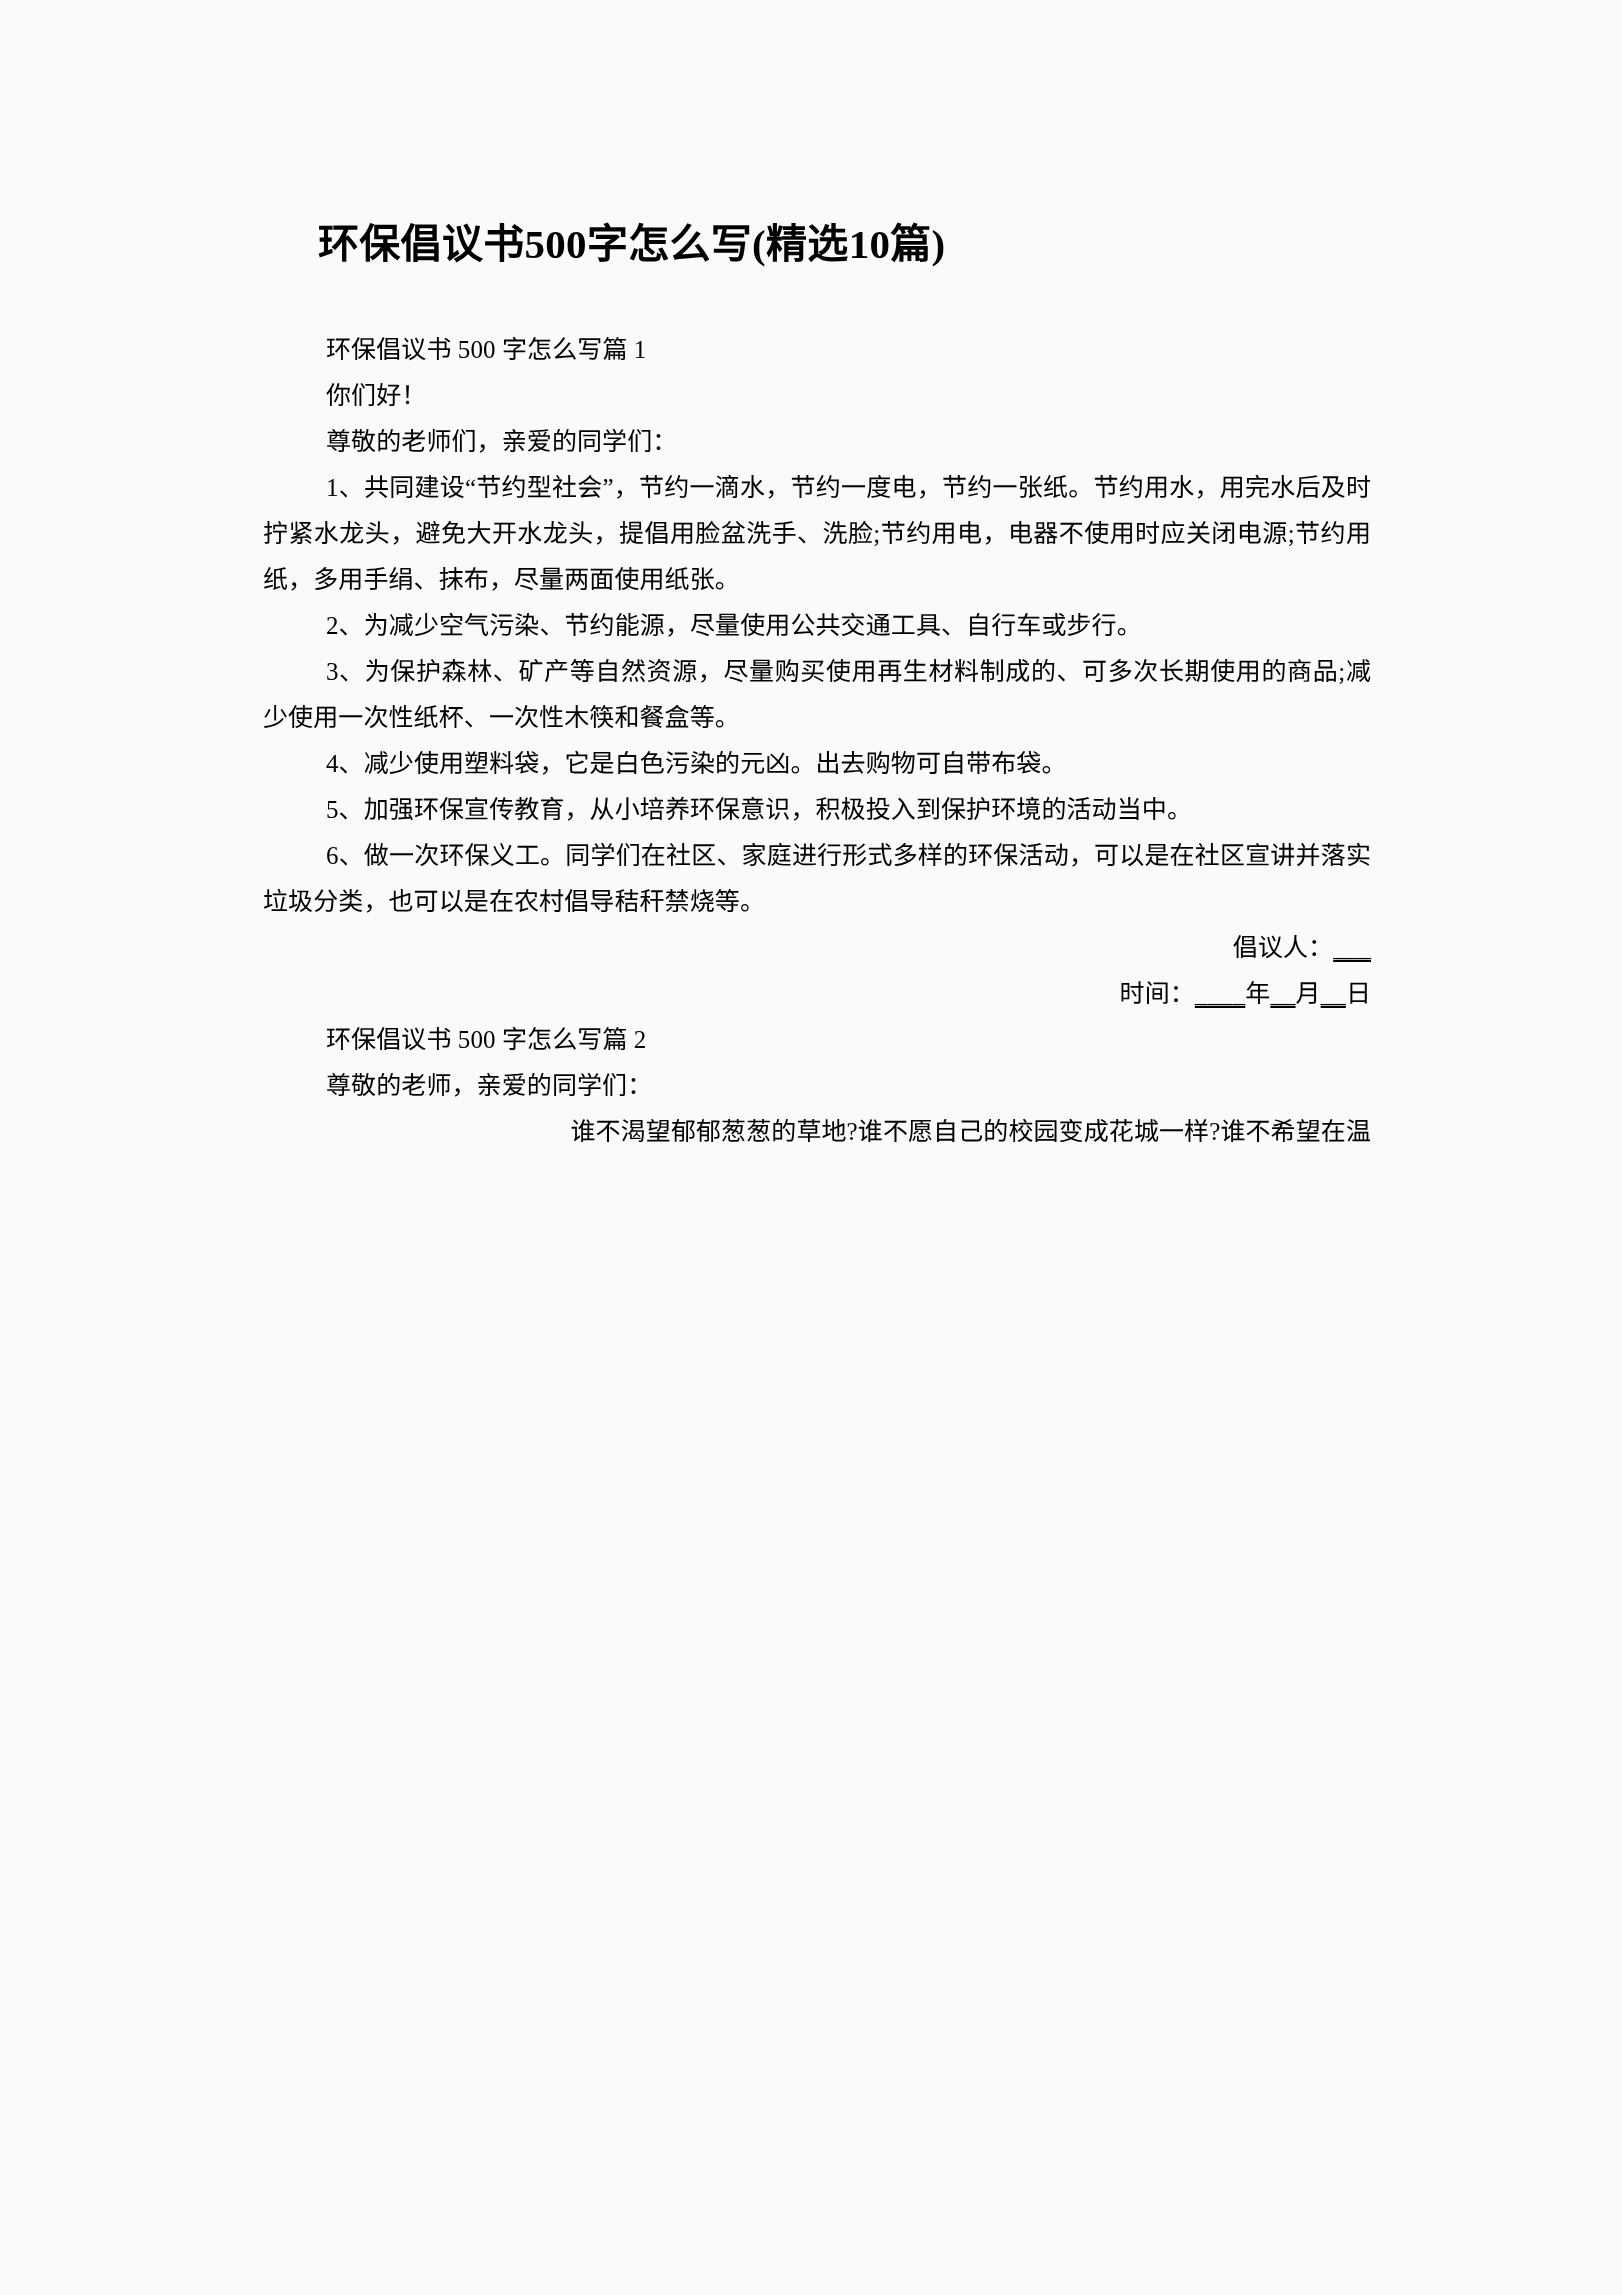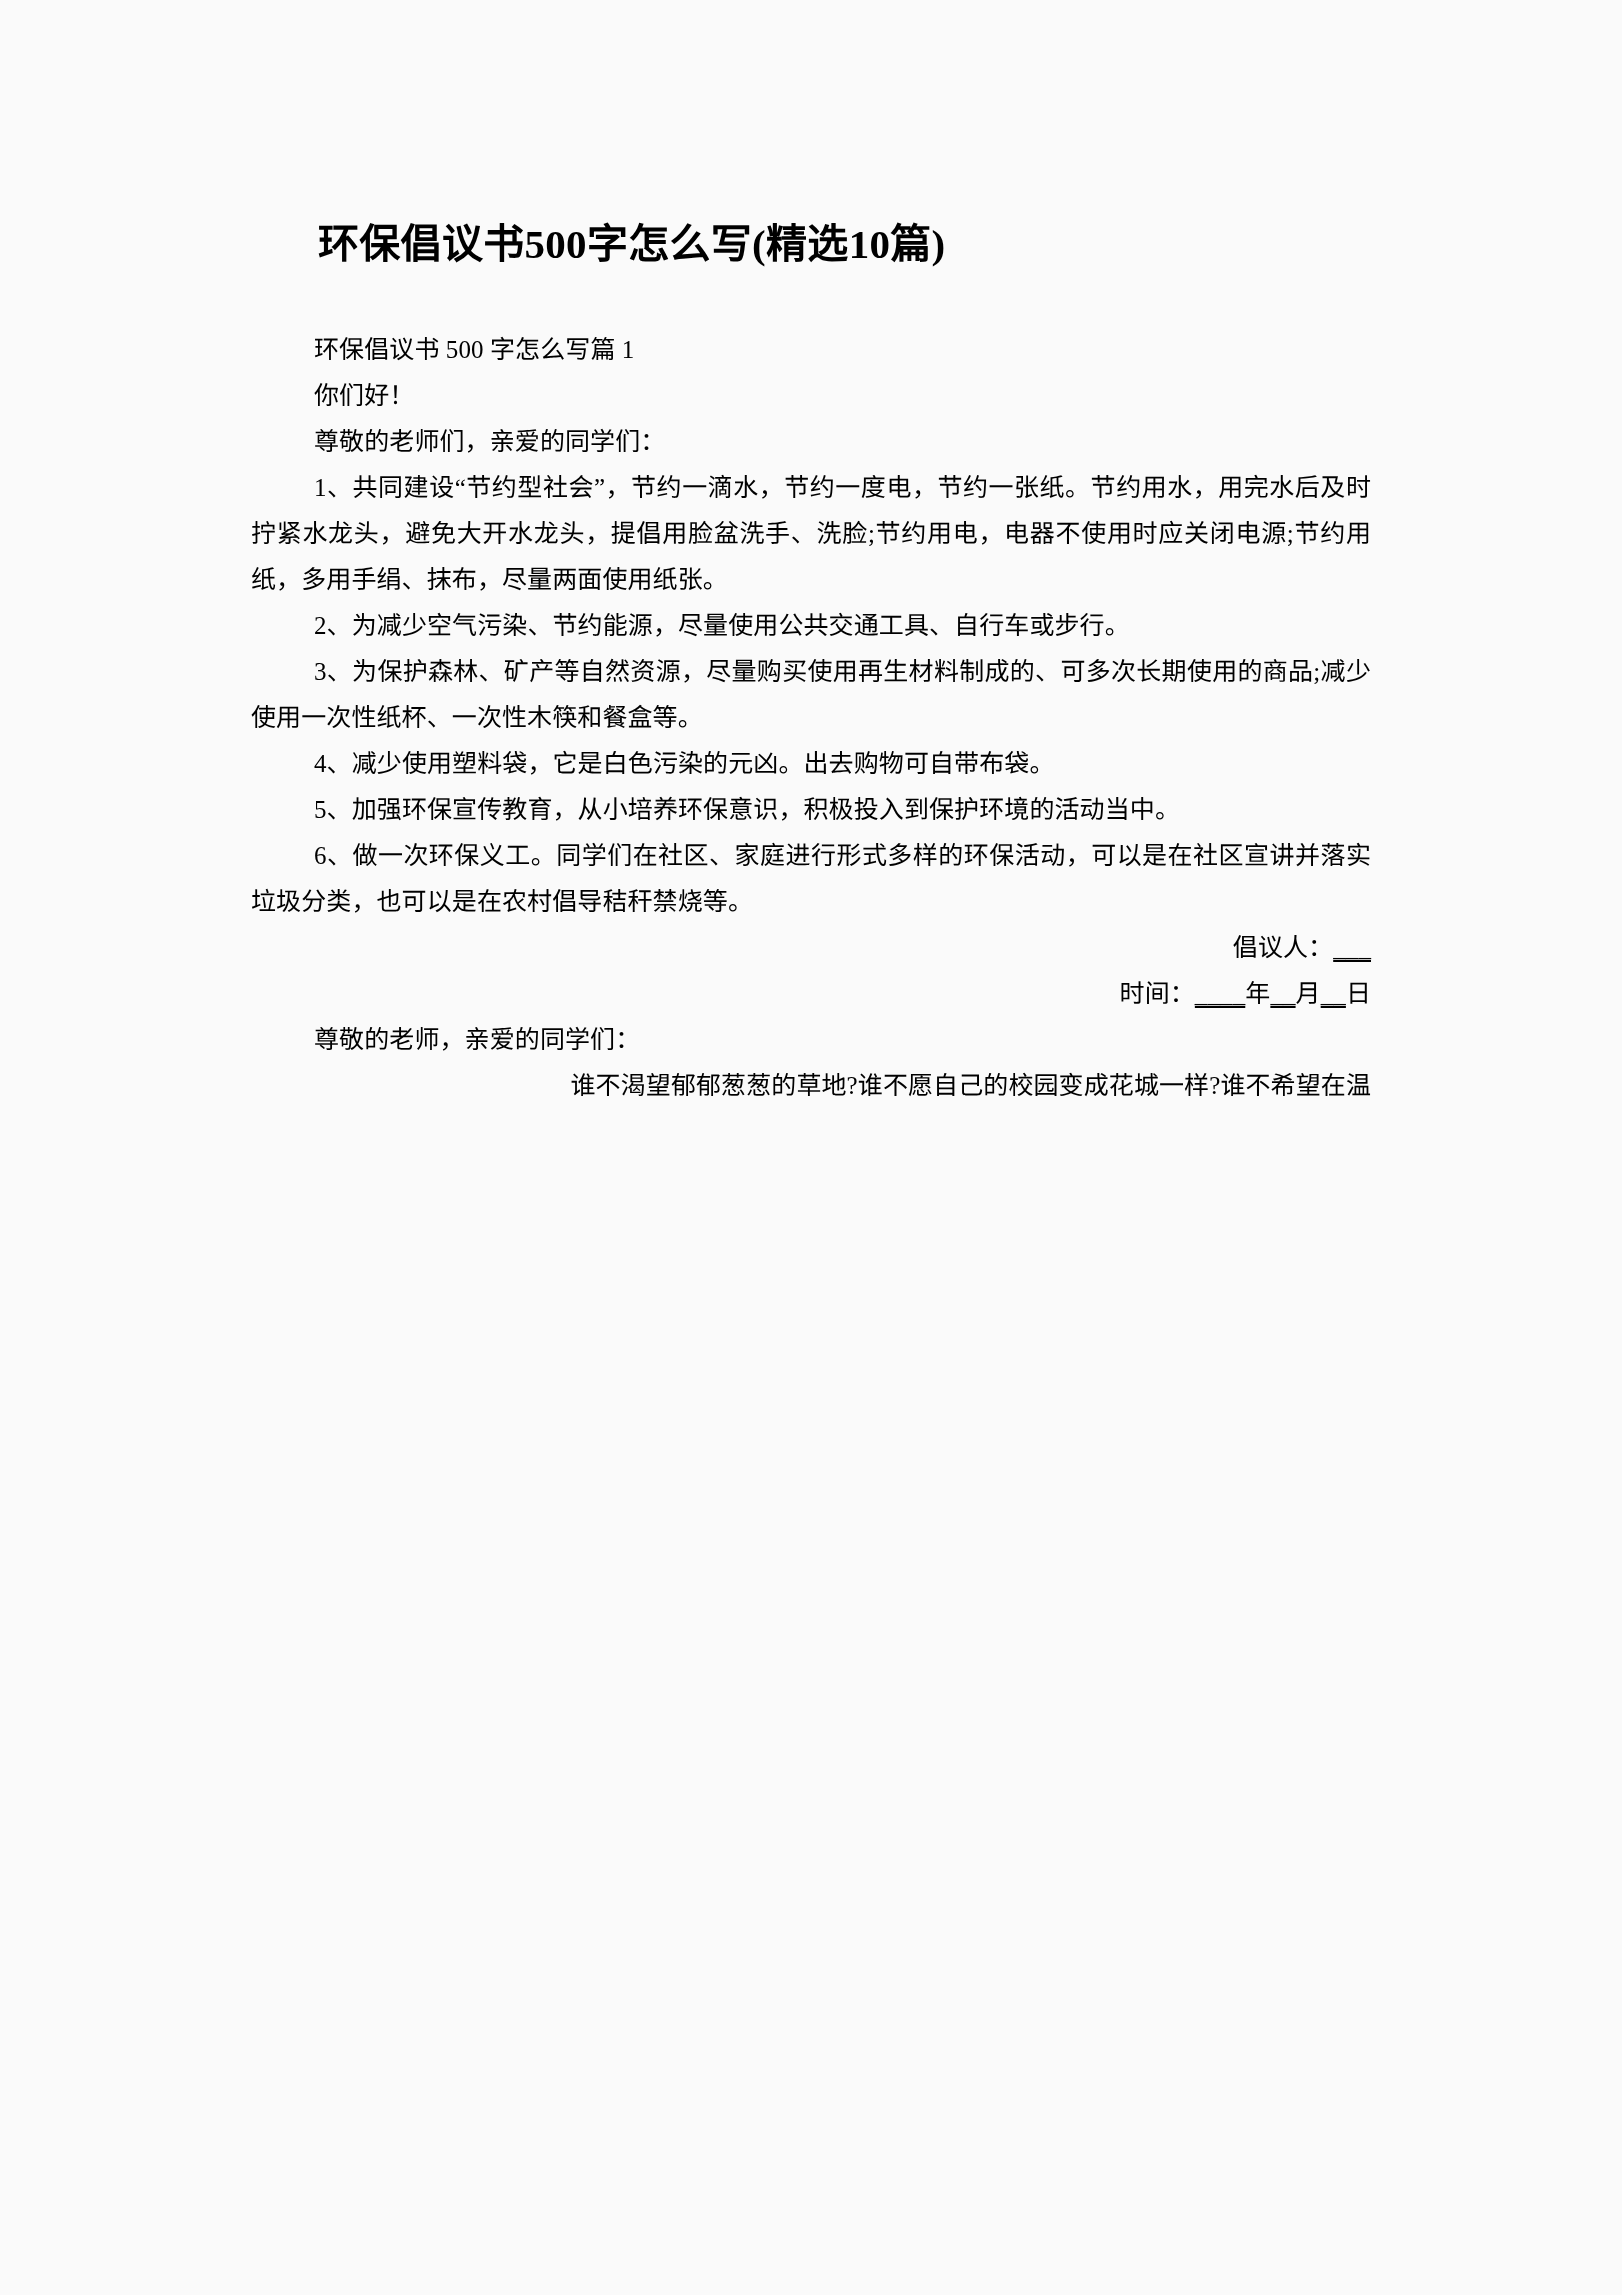--- a/index.html
+++ b/index.html
@@ -39,21 +39,21 @@
     left: 247px;
     top: 327px;
     width: 1124px;
   }
 
   .para {
     font-size: 25px;
     line-height: 46px;
     text-align: justify;
     text-justify: inter-ideograph;
-    margin: 0 0 0 4px;
+    margin: 0 0 0 16px;
     letter-spacing: 0.1px;
     word-break: break-all;
   }
 
   
   .para.section-head {
     text-indent: 63px;
   }
 
   
@@ -113,20 +113,21 @@
 
     <p class="para indent">5、加强环保宣传教育，从小培养环保意识，积极投入到保护环境的活动当中。</p>
 
     <p class="para indent">6、做一次环保义工。同学们在社区、家庭进行形式多样的环保活动，可以是在社区宣讲并落实垃圾分类，也可以是在农村倡导秸秆禁烧等。</p>
 
 
     <p class="para sig"><span>倡议人：</span><span class="u-blank">___</span></p>
 
     <p class="para sig"><span>时间：</span><span class="u-blank">____</span><span>年</span><span class="u-blank">__</span><span>月</span><span class="u-blank">__</span><span>日</span></p>
 
+    <p class="para section-head">环保倡议书 500 字怎么写篇 2</p>
 
     <p class="para flush">尊敬的老师，亲爱的同学们：</p>
 
     <p class="para clipped">谁不渴望郁郁葱葱的草地?谁不愿自己的校园变成花城一样?谁不希望在温</p>
 
   </div>
 </div>
 
 
 </body></html>

